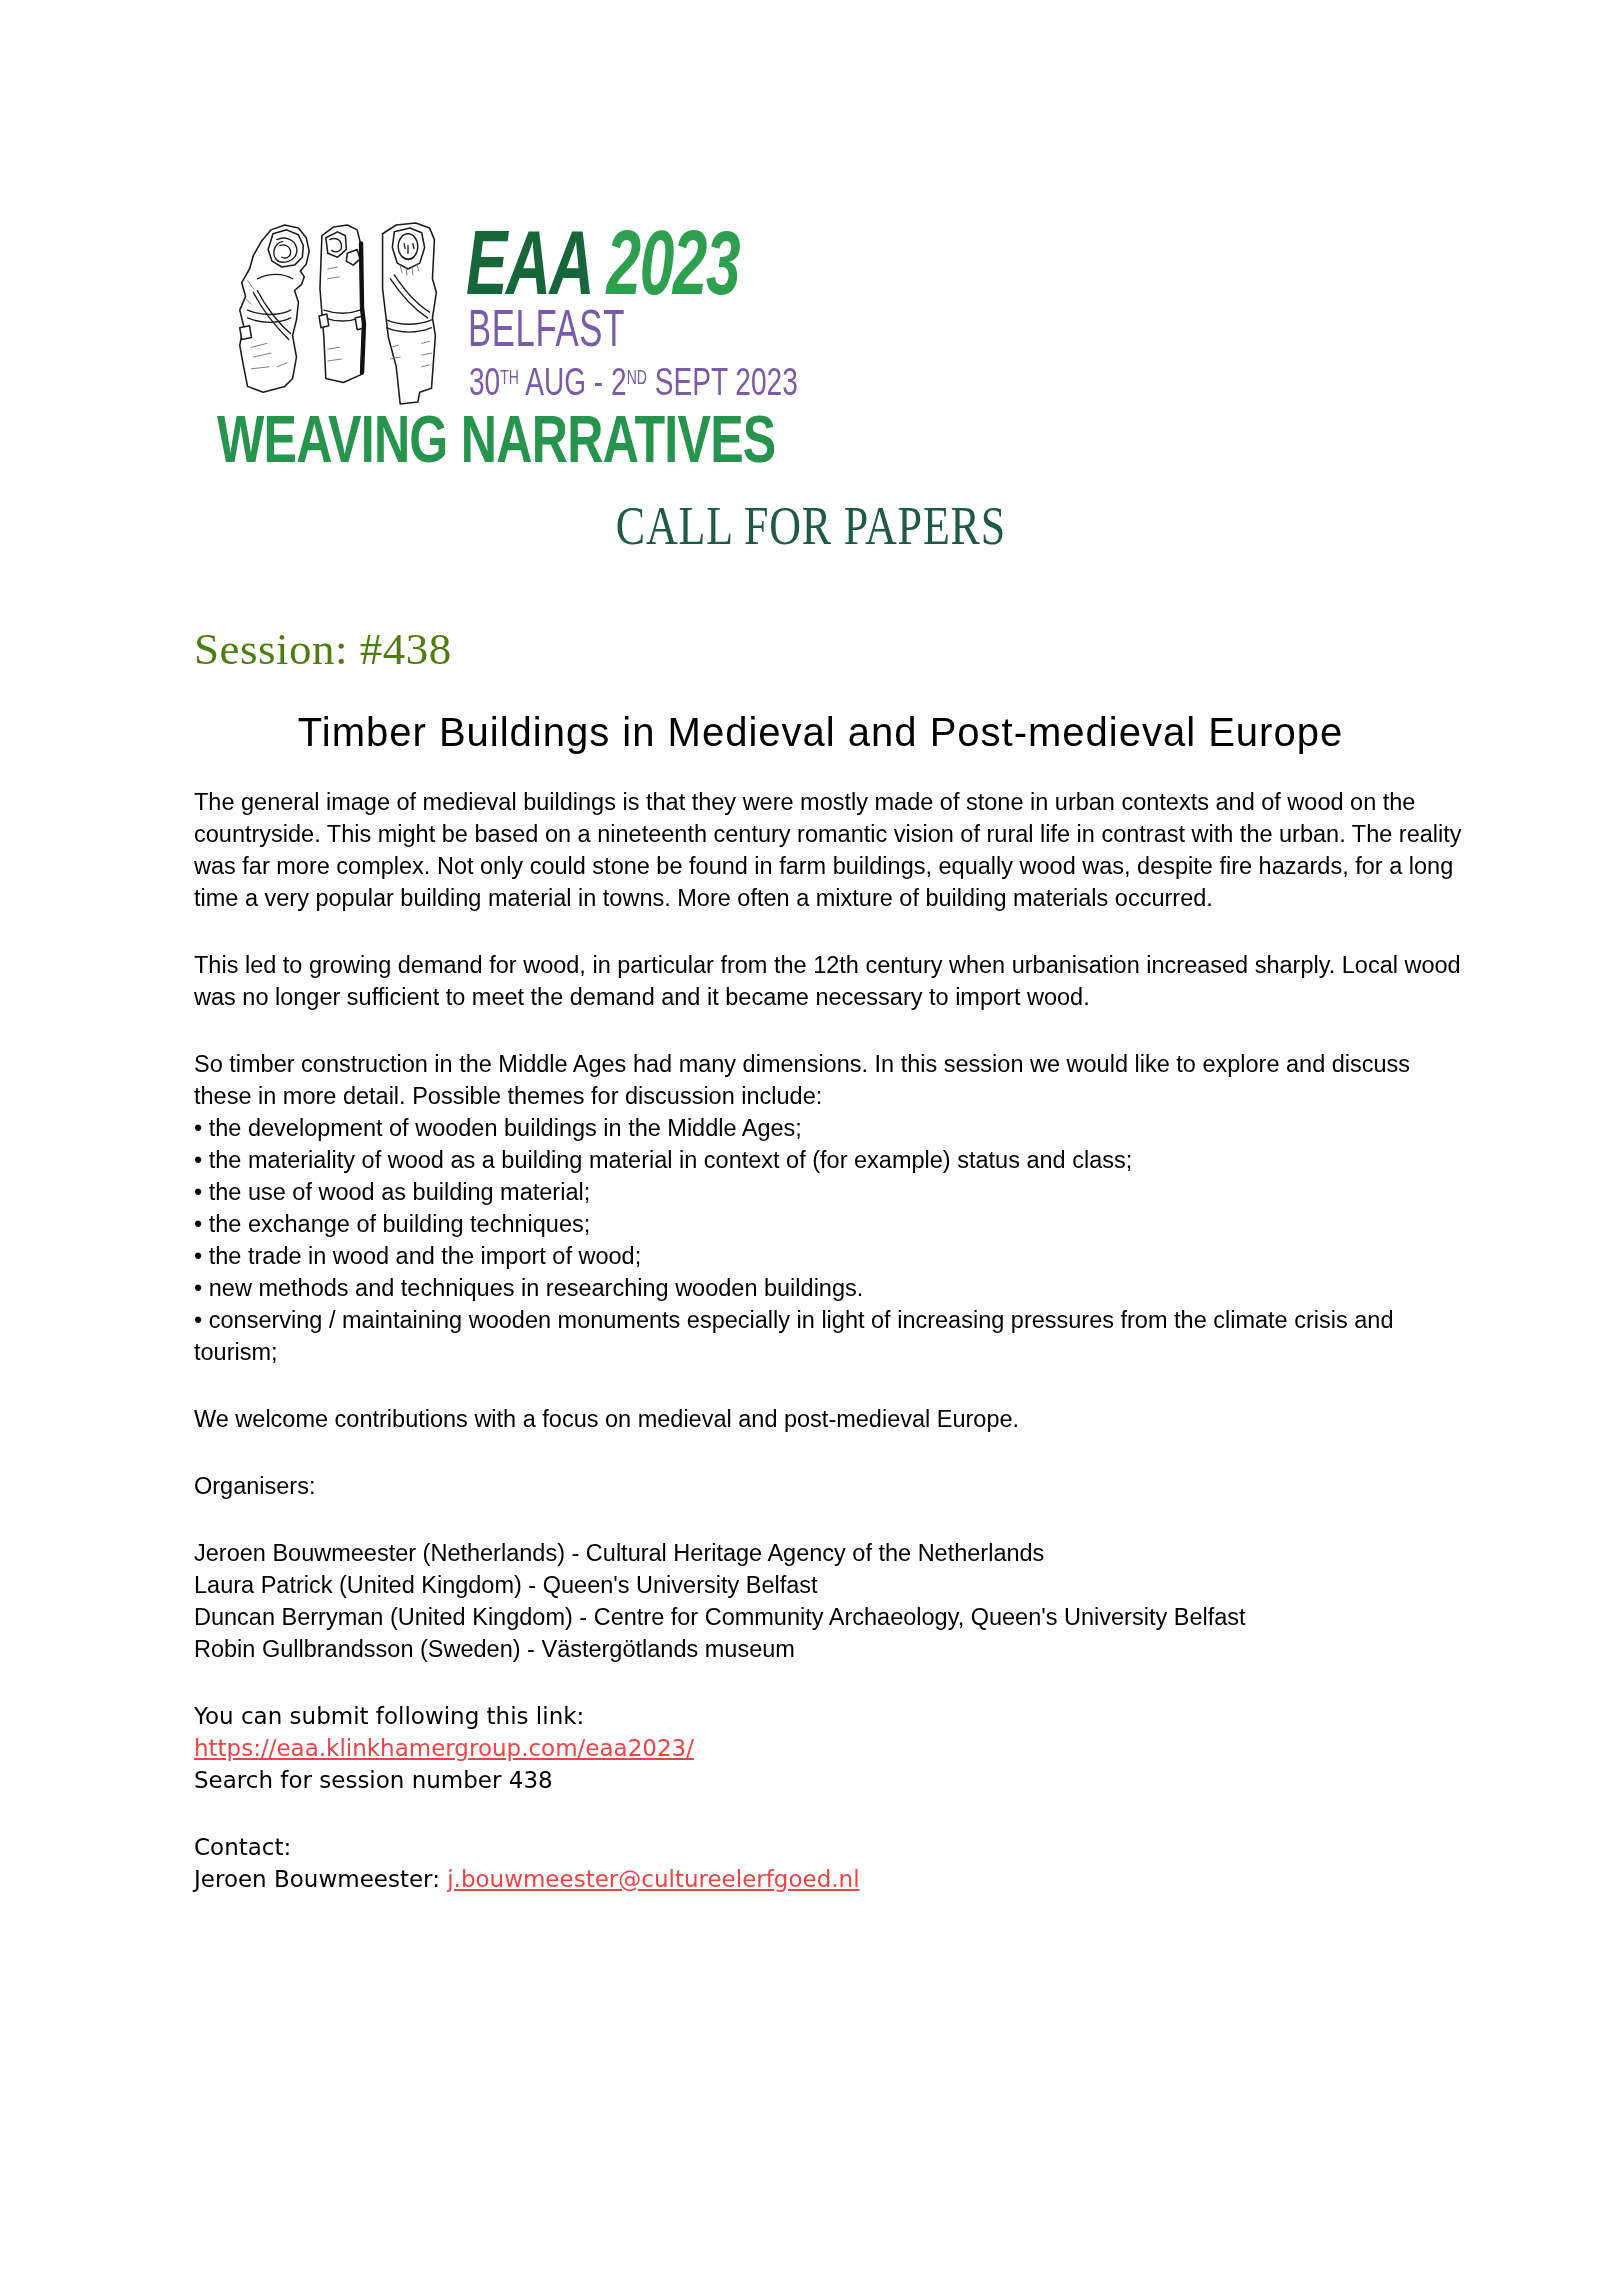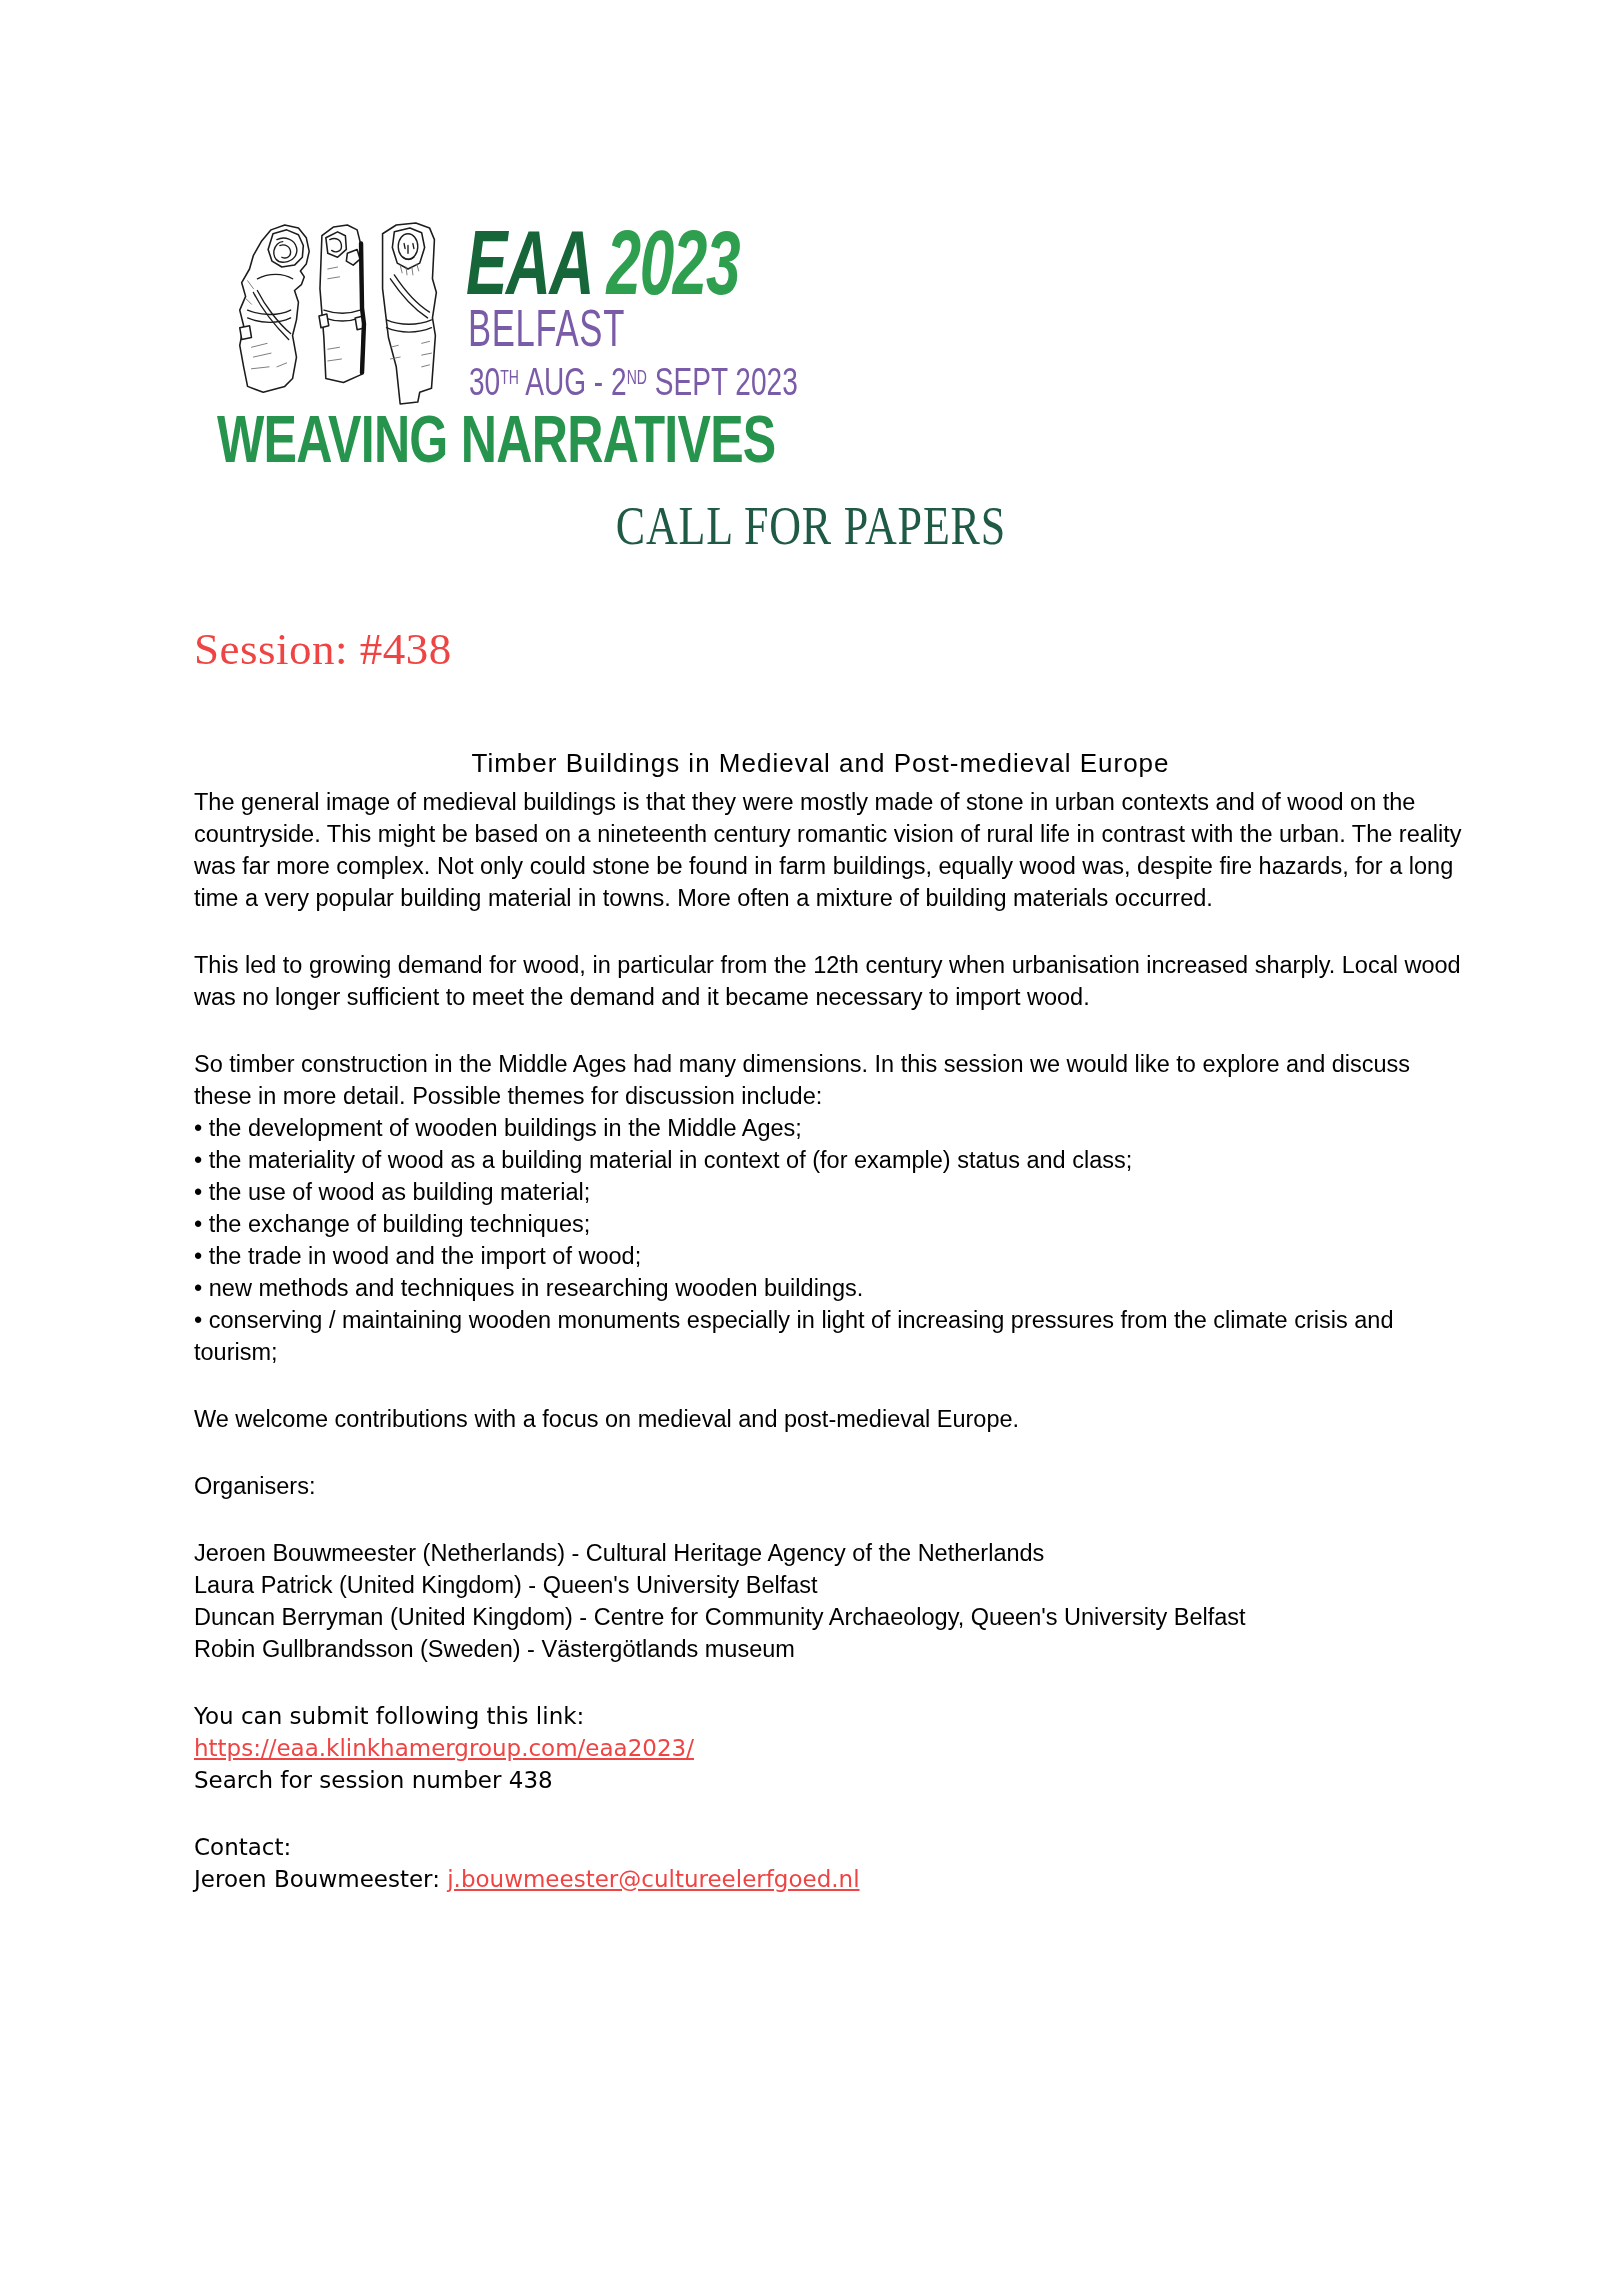--- a/index.html
+++ b/index.html
@@ -27,23 +27,23 @@
     font-size:39px;font-weight:400;color:#7a5ba8;line-height:1;}
   .dates-scale sup{font-size:0.5em;vertical-align:0.55em;}
   .logo-tagline{position:absolute;left:217px;top:406px;line-height:1;white-space:nowrap;}
   .tagline-scale{display:inline-block;transform:scaleX(0.76);transform-origin:left top;
     font-size:66px;font-weight:700;color:#27944d;letter-spacing:-1px;line-height:1;}
   
   .cfp{position:absolute;left:0;top:498px;width:100%;text-align:center;line-height:1;}
   .cfp-inner{display:inline-block;font-family:"Liberation Serif",serif;font-size:55px;
     color:#1e5a44;transform:scaleX(0.8);transform-origin:center top;letter-spacing:1px;}
   .session-heading{position:absolute;left:194px;top:627px;line-height:1;
-    font-family:"Liberation Serif",serif;font-size:45px;color:#ef4444;letter-spacing:0.5px;}
+    font-family:"Liberation Serif",serif;font-size:45px;color:#4d7c0f;letter-spacing:0.5px;}
   .session-title{position:absolute;left:194px;top:708px;width:1253px;text-align:center;
-    font-size:26px;letter-spacing:1px;color:#000;line-height:1.2;margin-top:40px;}
+    font-size:40px;letter-spacing:1px;color:#000;line-height:1.2;}
   
   .body-flow{position:absolute;left:194px;top:786px;width:1269px;
     font-size:23.5px;line-height:32px;}
   .body-flow p{margin:0;}
   .mt{margin-top:35px !important;}
   .line{margin:0;}
   .bottom-block{font-family:"DejaVu Sans",sans-serif;font-size:23px;line-height:32px;}
   a.link{color:#ef4444;text-decoration:underline;cursor:pointer;}
   
   .sk{fill:#ffffff;stroke:#1c1c1c;stroke-width:1.6;stroke-linejoin:round;stroke-linecap:round;}

